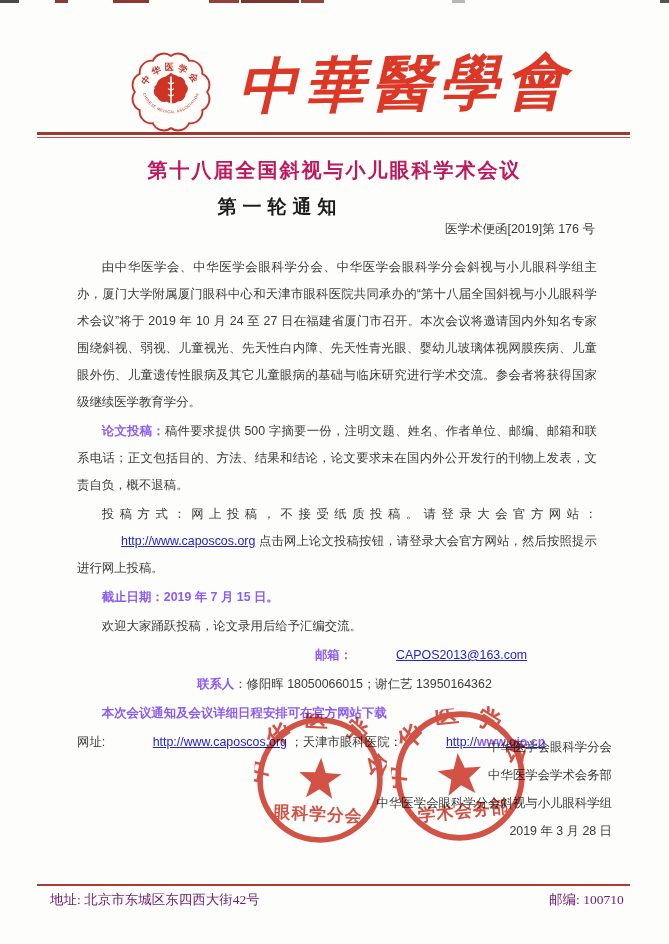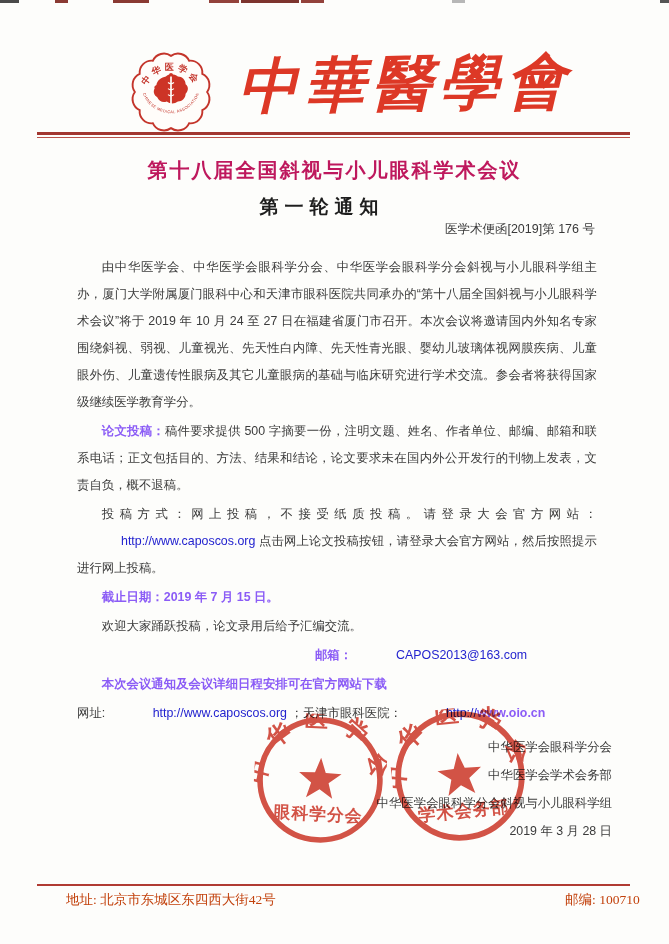--- a/index.html
+++ b/index.html
@@ -24,57 +24,57 @@
   }
 
   .doc-title {
     position:absolute; top:157px; left:0; width:669px; text-align:center;
     font-family:"DejaVu Serif", serif; font-weight:bold;
     font-size:20px; letter-spacing:2px; color:#be185d;
   }
   .doc-subtitle {
     position:absolute; top:194px; left:0; width:560px; text-align:center;
     font-family:"DejaVu Serif", serif; font-weight:bold;
-    font-size:19px; letter-spacing:6px; color:#1e1e1e;margin-left:42px;
+    font-size:19px; letter-spacing:6px; color:#1e1e1e;
   }
   .ref-no {
     position:absolute; top:221px; right:74px;
     font-size:12.5px; color:#3a3a3a;
   }
 
   
   .body-text {
     position:absolute; left:77px; top:250px; width:520px;
     font-size:12.4px; line-height:27px; color:#3b3b3b; text-align:justify;
   }
   .body-text p { margin:2px 0 0 0; }
   .body-text p.first { margin-top:4px; }
   .indent { text-indent:2em; }
   .body-text b { color:#8b5cf6; }
-  .link { color:#2323cf; cursor:pointer;padding-left:44px; }
+  .link { color:#2323cf; text-decoration:underline; cursor:pointer;padding-left:44px; }
   .body-text p.off-mail { margin-left:168px; text-align:center; }
   .body-text p.off-contact { margin-left:120px; text-align:left; }
   .body-text p.plain { text-align:left; }
 
   
   .signature {
     position:absolute; left:172px; top:733px; width:440px; text-align:right;
     font-size:12.4px; line-height:28px; color:#3b3b3b; z-index:1;
   }
 
   
   .seal { position:absolute; z-index:2; opacity:.85; mix-blend-mode:multiply; }
   .seal-left  { left:254px; top:714px; width:132px; height:132px; transform:rotate(3deg); }
   .seal-right { left:392px; top:708px; width:136px; height:136px; transform:rotate(-6deg); }
 
   
   .footer-rule { position:absolute; left:37px; top:884px; width:593px; border-top:2px solid #b03b33; }
   .footer-text {
     position:absolute; top:891px; font-family:"Liberation Serif", serif;
-    color:#c2410c; font-size:13.5px; white-space:nowrap;margin-left:16px;
+    color:#701a75; font-size:13.5px; white-space:nowrap;
   }
   .footer-address  { left:50px; }
   .footer-postcode { left:549px; }
 </style>
 </head>
 <body>
 
 <div class="page">
 
   <div class="artifact" style="left:0;width:19px;background:#4a4a4a"></div>
@@ -129,20 +129,23 @@
     </p>
     <p class="indent plain">
       <b>截止日期：2019 年 7 月 15 日。</b>
     </p>
     <p class="indent plain">
       <span>欢迎大家踊跃投稿，论文录用后给予汇编交流。</span>
     </p>
     <p class="off-mail">
       <b>邮箱：</b><a class="link">CAPOS2013@163.com</a>
     </p>
+    <p class="off-contact">
+      <b>联系人</b><span>：修阳晖 18050066015；谢仁艺 13950164362</span>
+    </p>
     <p class="indent plain">
       <b>本次会议通知及会议详细日程安排可在官方网站下载</b>
     </p>
     <p class="plain">
       <span>网址: </span><a class="link">http://www.caposcos.org</a><span>  ；天津市眼科医院：</span><a class="link"><span>http://</span><b>www.oio.cn</b></a>
     </p>
   </div>
 
   <div class="signature">
     <div>中华医学会眼科学分会</div>

